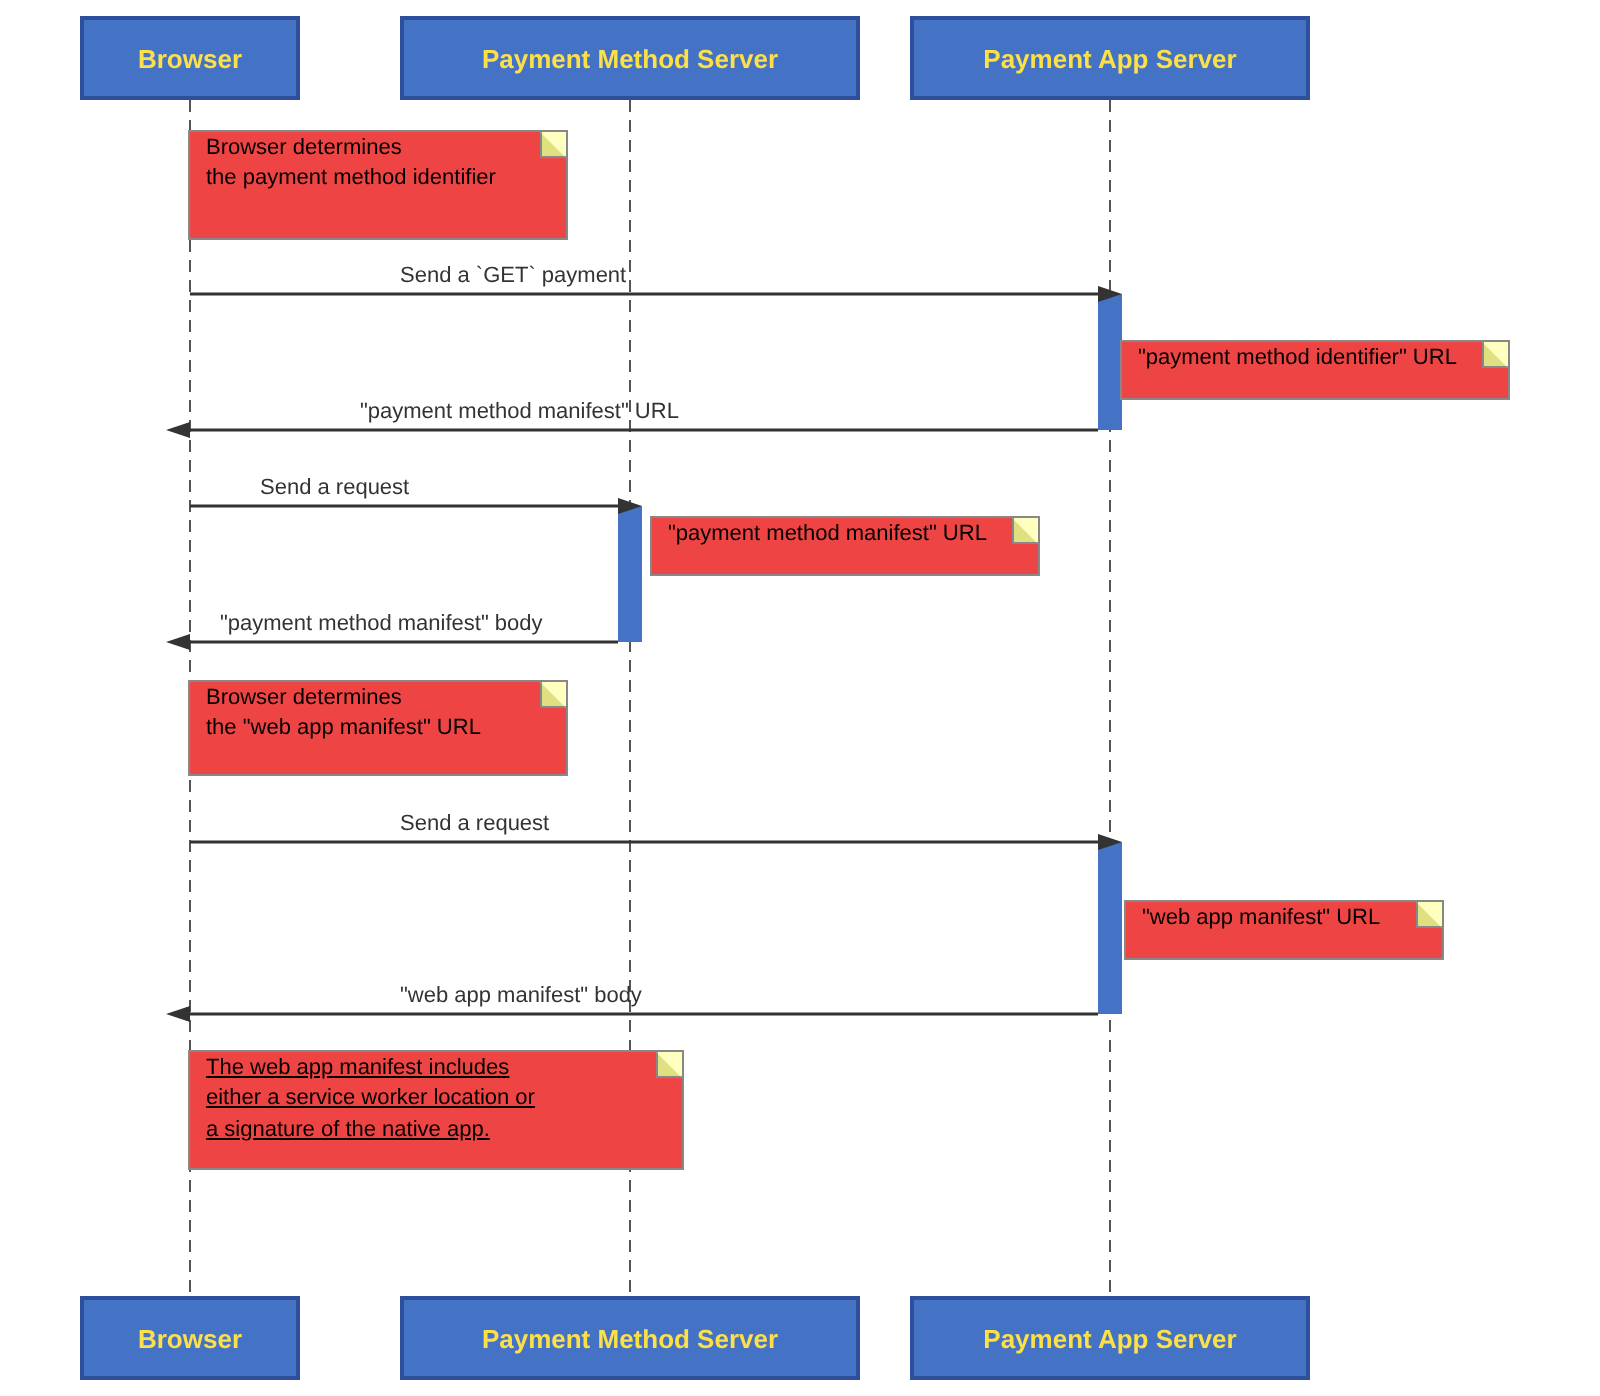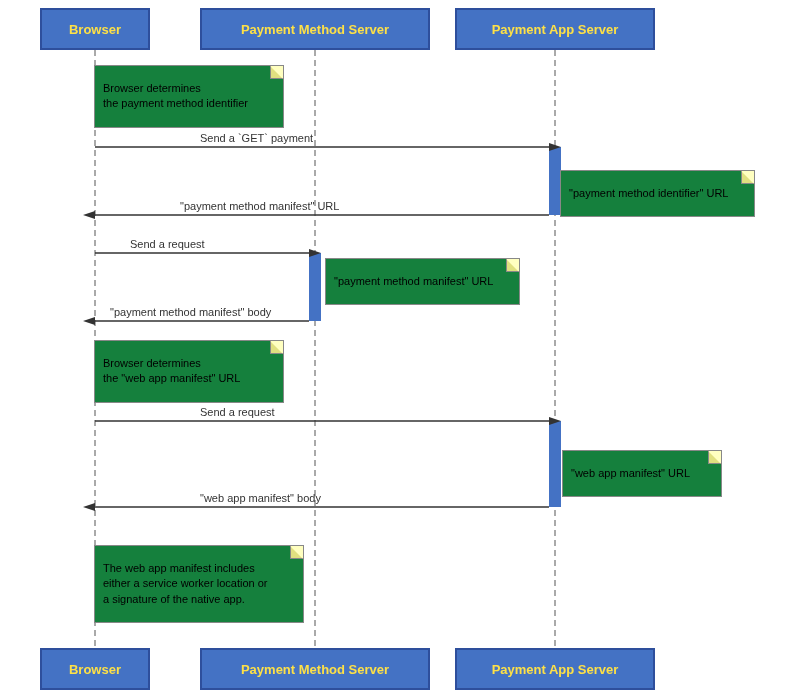--- a/index.html
+++ b/index.html
@@ -30,23 +30,23 @@
       padding: 8px 10px;
       border: 2px solid #2E4F9C;
       display: flex;
       align-items: center;
       justify-content: center;
     }
 
     
     .note-box {
       position: absolute;
-      background: #15803d;
+      background: #ef4444;
       border: 1px solid #888;
-      padding: 15px 8px;
+      padding: 1px 8px;
       font-size: 11px;
       line-height: 1.4;
     }
     .note-box::after {
       content: '';
       position: absolute;
       top: 0;
       right: 0;
       width: 12px;
       height: 12px;
@@ -180,17 +180,17 @@
   </div>
 
   <div class="note-box note-box-folded" style="left:562px; top:450px; width:160px; min-height:30px;">
     <span>"web app manifest" URL</span>
   </div>
 
   <div class="arrow-label" style="left:200px; top:492px;">
     <span>"web app manifest" body</span>
   </div>
 
-  <div class="note-box note-box-folded" style="left:94px; top:545px; width:210px; min-height:60px;">
+  <div class="note-box note-box-folded" style="left:94px; top:525px; width:248px; min-height:60px;text-decoration:underline;">
     <span>The web app manifest includes<br>either a service worker location or<br>a signature of the native app.</span>
   </div>
 
 </div>
 
 </body></html>

